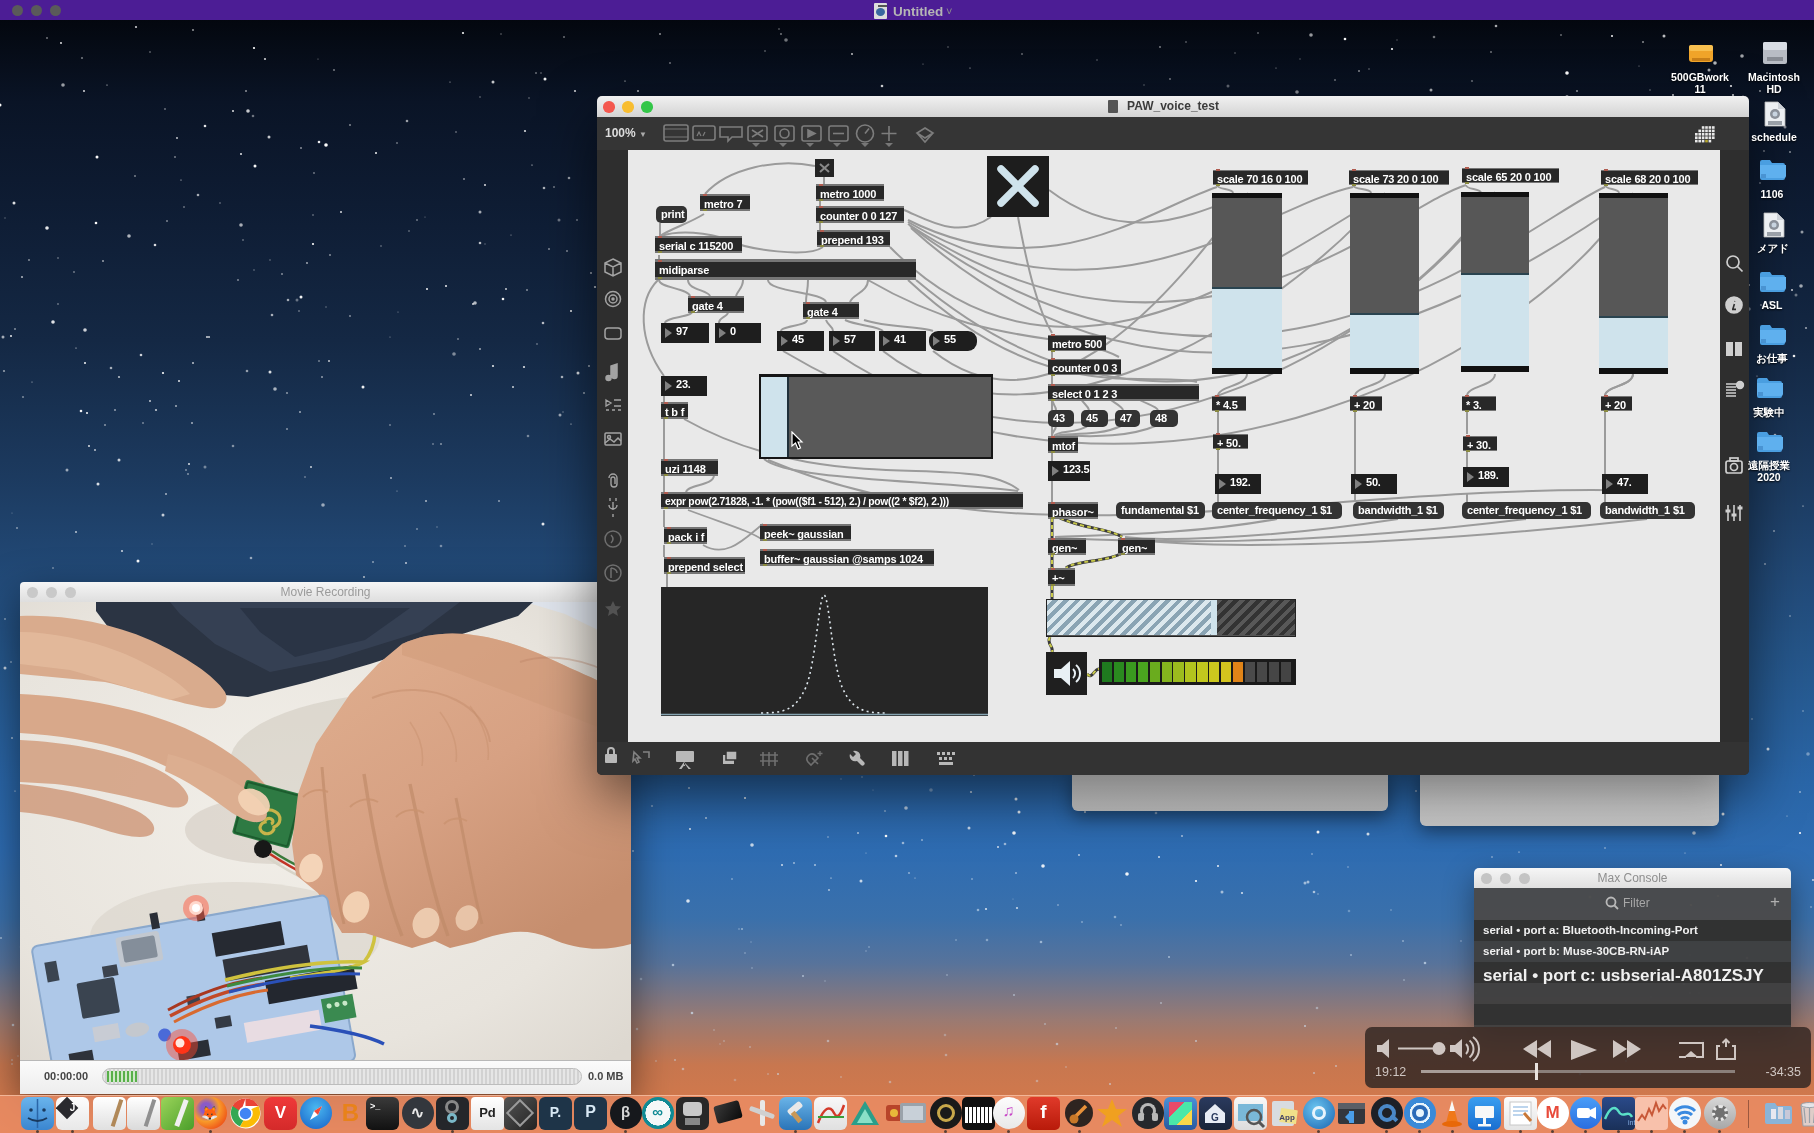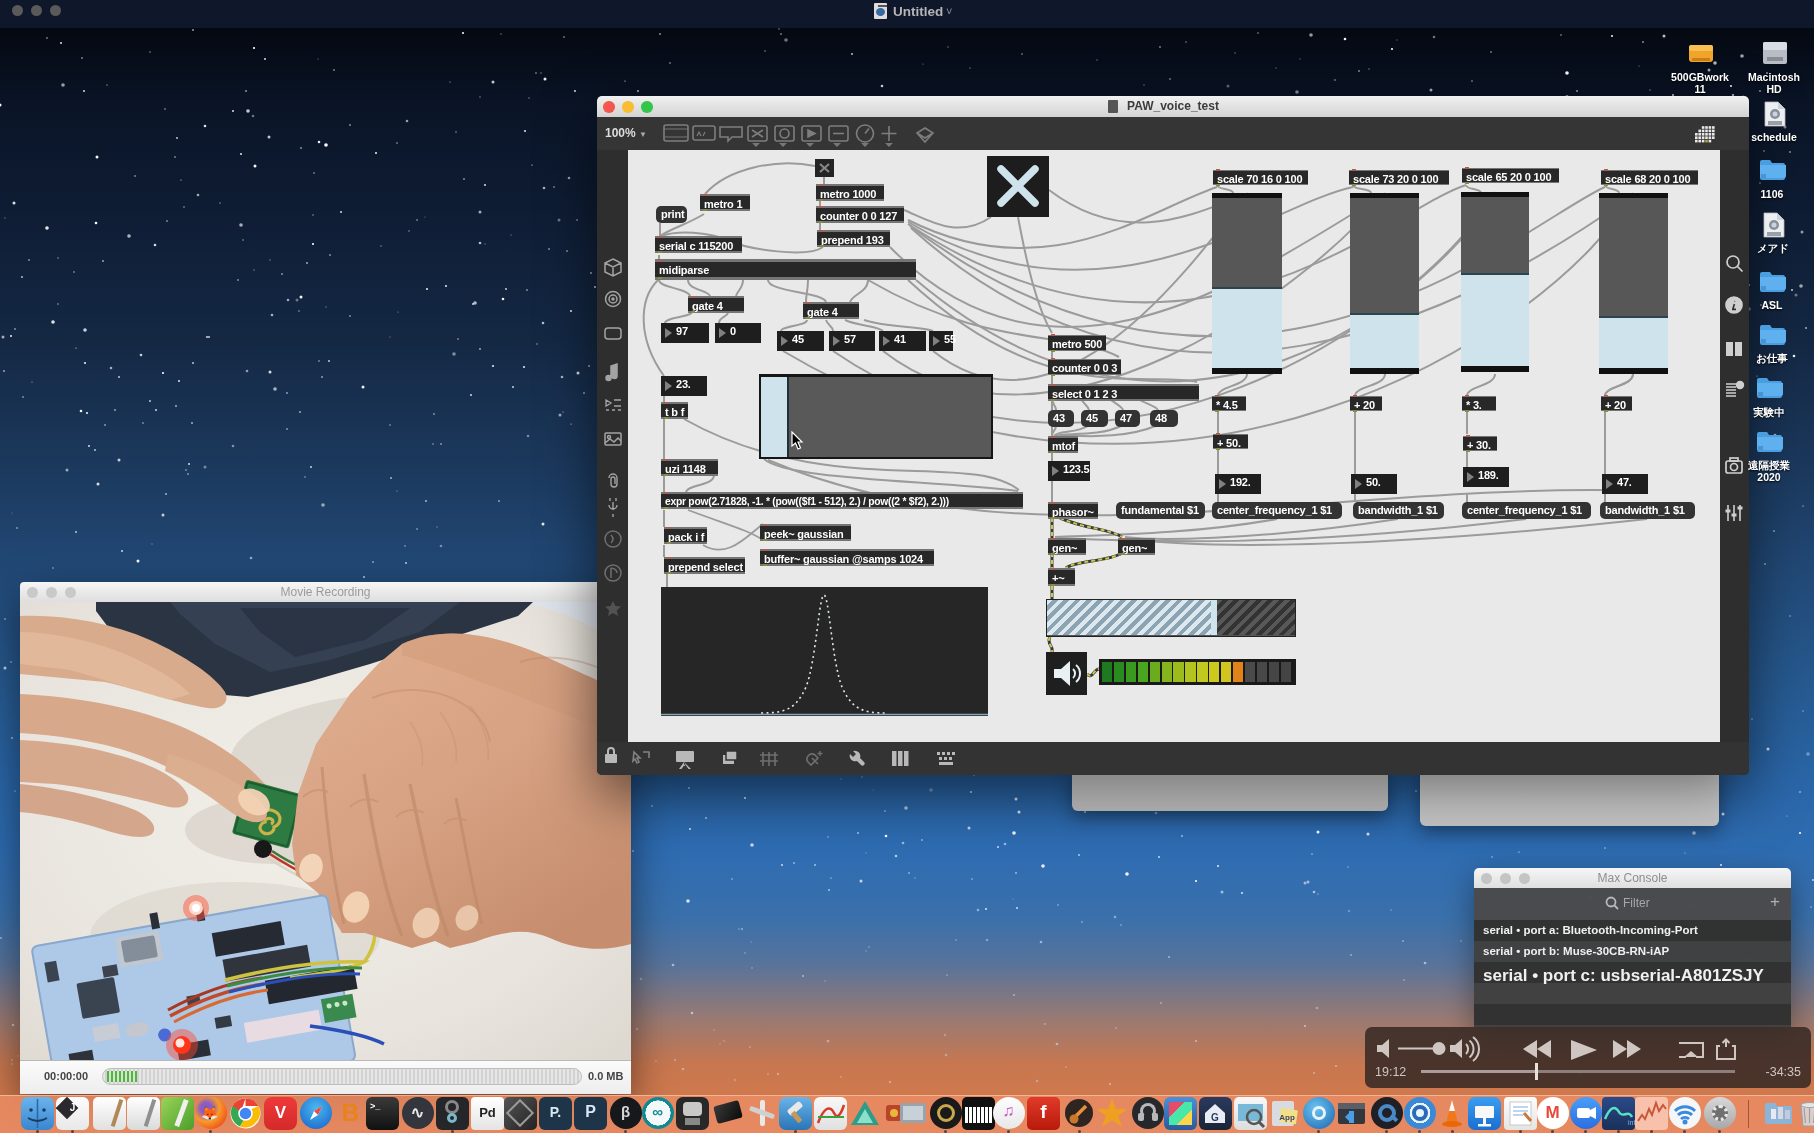--- a/index.html
+++ b/index.html
@@ -1180,21 +1180,21 @@
     <circle cx="449" cy="960" r="1.3" fill="#cfe0f0" opacity="0.36"></circle>
     <circle cx="956" cy="940" r="0.8" fill="#cfe0f0" opacity="0.60"></circle>
     <circle cx="1561" cy="967" r="1.0" fill="#cfe0f0" opacity="0.51"></circle>
     <circle cx="1580" cy="1074" r="1.3" fill="#cfe0f0" opacity="0.50"></circle>
     <circle cx="1759" cy="1032" r="0.8" fill="#cfe0f0" opacity="0.57"></circle>
     <circle cx="828" cy="1041" r="1.3" fill="#cfe0f0" opacity="0.50"></circle>
     <circle cx="1161" cy="1003" r="1.0" fill="#cfe0f0" opacity="0.52"></circle>
     <circle cx="412" cy="926" r="1.0" fill="#cfe0f0" opacity="0.46"></circle>
     <circle cx="471" cy="963" r="0.8" fill="#cfe0f0" opacity="0.54"></circle>
   </svg>
-<div class="abs" style="left:0;top:0;width:1814px;height:28px;background:#0f172a">
+<div class="abs" style="left:0;top:0;width:1814px;height:20px;background:#4c1d95">
 <div class="abs" style="left:12px;top:5px;width:11px;height:11px;border-radius:50%;background:#5a5a5a"></div>
 <div class="abs" style="left:31px;top:5px;width:11px;height:11px;border-radius:50%;background:#5a5a5a"></div>
 <div class="abs" style="left:50px;top:5px;width:11px;height:11px;border-radius:50%;background:#5a5a5a"></div>
 <div class="abs" style="left:874px;top:3px;width:13px;height:16px;background:#ddd;border-radius:1px"></div>
 <div class="abs" style="left:876px;top:8px;width:9px;height:8px;background:#39679f;border-radius:50%"></div>
 <div class="abs" style="left:878px;top:5px;width:9px;height:2px;background:#555"></div>
 <div class="abs" style="left:893px;top:4px;color:#b5b5b5;font-size:13.5px;font-weight:bold">Untitled</div>
 <div class="abs" style="left:946px;top:5px;color:#8f8f8f;font-size:11px">˅</div>
 </div>
 <div class="abs" style="left:1072px;top:770px;width:316px;height:41px;background:linear-gradient(#f4f4f4,#c7c7c7);border-radius:0 0 6px 6px;box-shadow:0 6px 18px rgba(0,0,0,.4)"></div>
@@ -1590,31 +1590,31 @@
         <path d="M217,170 C230,176 250,176 255,181" stroke="#9b9b9b" stroke-width="2" fill="none"></path>
         <path d="M236,170 C260,178 295,176 305,181" stroke="#9b9b9b" stroke-width="2" fill="none"></path>
       </svg>
       <div class="abs" style="left:187px;top:9px;width:19px;height:18px;background:#242424"><svg width="19" height="18">
           <path d="M5,5 l9,8 M14,5 l-9,8" stroke="#888" stroke-width="2"></path>
         </svg></div>
       <div class="ob" style="left:188px;top:34px;width:68px;">metro 1000</div>
       <div class="ob" style="left:188px;top:56px;width:88px;">counter 0 0 127</div>
       <div class="ob" style="left:189px;top:80px;width:73px;">prepend 193</div>
       <div class="msg" style="left:28px;top:56px;width:31px;">print</div>
-      <div class="ob" style="left:72px;top:44px;width:50px;">metro 1</div>
+      <div class="ob" style="left:72px;top:44px;width:50px;">metro 7</div>
       <div class="ob" style="left:27px;top:86px;width:87px;">serial c 115200</div>
       <div class="ob" style="left:27px;top:109px;width:261px;height:21px;border-top:3px solid #757575;border-bottom:3px solid #757575">midiparse</div>
       <div class="ob" style="left:60px;top:146px;width:56px;">gate 4</div>
       <div class="ob" style="left:175px;top:152px;width:56px;">gate 4</div>
       <div class="num" style="left:33px;top:173px;width:48px;">97</div>
       <div class="num" style="left:87px;top:173px;width:46px;">0</div>
       <div class="num" style="left:149px;top:181px;width:47px;">45</div>
       <div class="num" style="left:201px;top:181px;width:46px;">57</div>
       <div class="num" style="left:251px;top:181px;width:47px;">41</div>
-      <div class="num" style="left:301px;top:181px;width:24px;">55</div>
+      <div class="num" style="left:301px;top:181px;width:48px;border-radius:9px;">55</div>
       <div class="abs" style="left:359px;top:6px;width:62px;height:61px;background:#1d1d1d"><svg width="62" height="61">
           <path d="M14,13 l34,34 M48,13 l-34,34" stroke="#cfe3ec" stroke-width="7.5" stroke-linecap="round"></path>
         </svg></div>
       <div class="num" style="left:33px;top:226px;width:46px;">23.</div>
       <div class="ob" style="left:33px;top:252px;width:27px;">t b f</div>
       <div class="abs" style="left:131px;top:224px;width:234px;height:85px;background:#595959;border:2px solid #161616;border-top:3px solid #161616">
 <div class="abs" style="left:0px;top:0;width:26px;height:80px;background:#cfe3ec"></div>
 <div class="abs" style="left:26px;top:0;width:2px;height:80px;background:#20303a"></div>
       </div>
       <div class="ob" style="left:33px;top:309px;width:57px;">uzi 1148</div>

